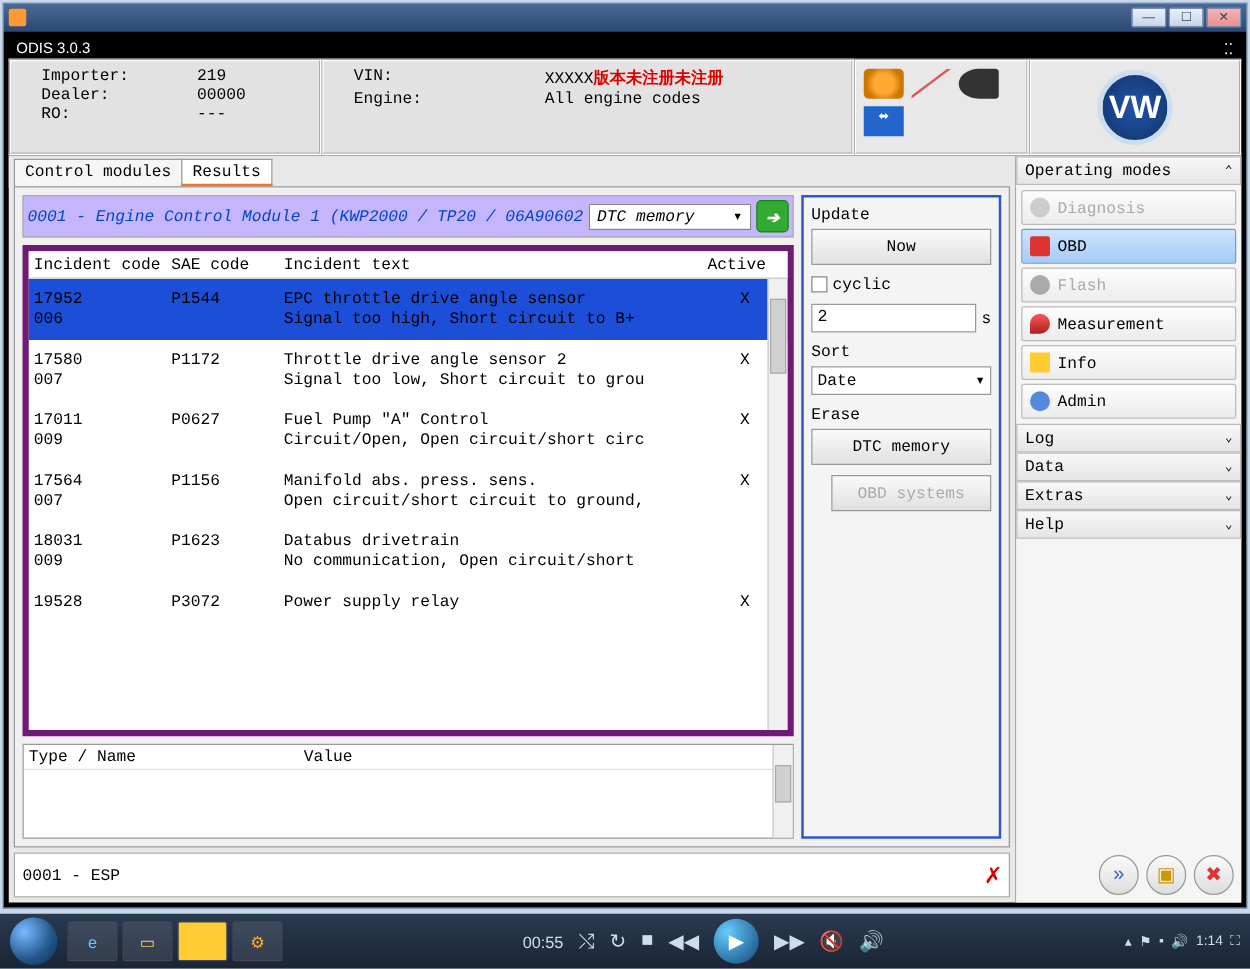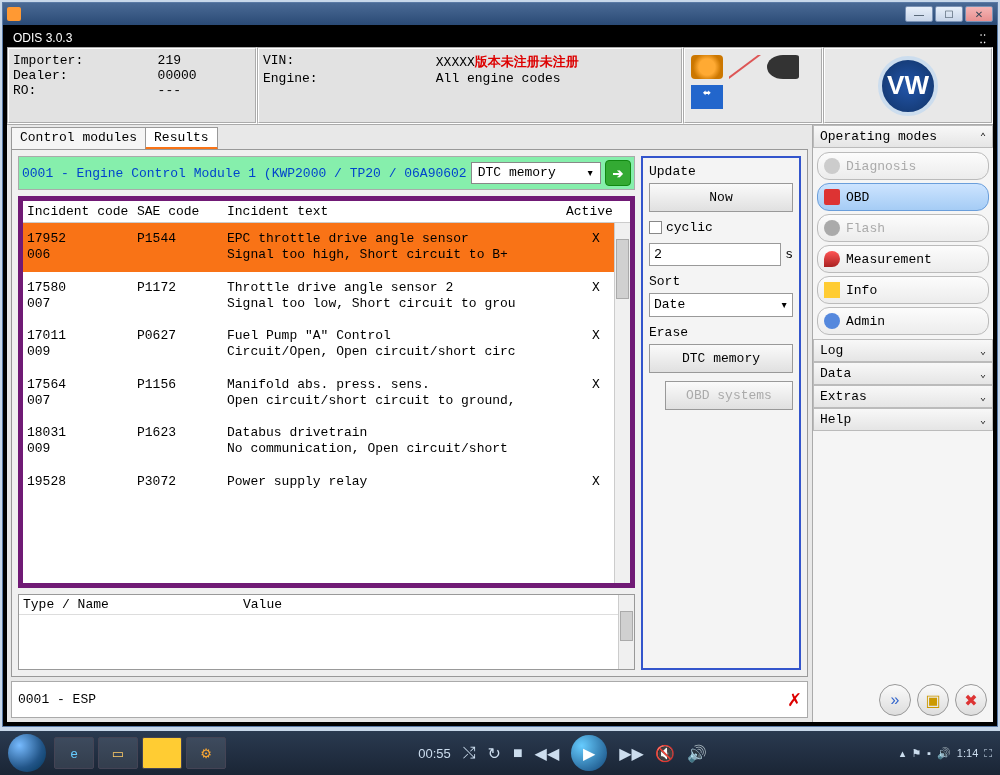--- a/index.html
+++ b/index.html
@@ -60,21 +60,21 @@
 .header-row {
   grid-column: 1 / 3;
   display: flex;
   border-bottom: 1px solid #aaa;
 }
 .info-panel {
   border: 2px groove #fff;
   background: #e2e2e2;
   font-family: "Courier New", monospace;
   font-size: 13px;
-  padding: 4px 4px;
+  padding: 4px 24px;
   display: grid;
   grid-template-columns: auto auto;
   column-gap: 20px;
   align-content: start;
 }
 .info-panel.p1 { width: 250px; }
 .info-panel.p2 { flex: 1; }
 .icon-panel {
   border: 2px groove #fff;
   width: 140px;
@@ -132,22 +132,23 @@
   display: grid;
   grid-template-columns: 1fr 160px;
   gap: 6px;
 }
 .left-col { display: flex; flex-direction: column; gap: 6px; }
 .module-row {
   display: flex;
   align-items: center;
   gap: 4px;
   border: 1px solid #aaa;
-  background: #86efac;
+  background: #c4b5fd;
   padding: 3px;
+  font-style: italic;
 }
 .module-label {
   font-family: "Courier New", monospace;
   color: #0044cc;
   font-size: 13px;
   flex: 0 0 auto;
   white-space: nowrap;
   overflow: hidden;
 }
 .module-dropdown {
@@ -180,21 +181,21 @@
   border-bottom: 1px solid #ccc;
   padding: 3px 4px;
 }
 .dtc-body { flex: 1; overflow: hidden; position: relative;}
 .dtc-row {
   display: grid;
   grid-template-columns: 110px 90px 1fr 60px;
   padding: 8px 4px;
   border-bottom: 0px solid #eee;
 }
-.dtc-row.selected { background: #f97316; }
+.dtc-row.selected { background: #1d4ed8; }
 .dtc-cell { white-space: pre-line; line-height: 1.25; }
 .scrollbar {
   position: absolute; right: 0; top: 0; bottom: 0; width: 16px;
   background: #f0f0f0; border-left: 1px solid #ccc;
 }
 .scroll-thumb { background: #d0d0d0; border: 1px solid #aaa; height: 60px; margin: 16px 1px; }
 .value-table {
   border: 1px solid #999;
   background: #fff;
   font-family: "Courier New", monospace;
@@ -262,21 +263,21 @@
 .side-items { padding: 4px; display: flex; flex-direction: column; gap: 3px; }
 .side-btn {
   border: 1px solid #bbb;
   background: linear-gradient(#fcfcfc,#ececec);
   padding: 5px 6px;
   display: flex;
   align-items: center;
   gap: 6px;
   font-family: "Courier New", monospace;
   cursor: pointer;
-  border-radius: 12px;
+  border-radius: 2px;
 }
 .side-btn.obd { background: linear-gradient(#cde4ff,#a5ccf5); border-color:#6a9edb; }
 .side-btn.dim { color: #aaa; }
 .side-icon { width: 16px; height: 16px; display:inline-block; }
 .si-diag { background: #ccc; border-radius:50%; }
 .si-obd { background: #d33; border-radius:2px; }
 .si-flash { background: #aaa; border-radius:50%; }
 .si-meas { background: linear-gradient(#f55,#a22); border-radius:50% 50% 50% 0; }
 .si-info { background: #fc3; }
 .si-admin { background: #58d; border-radius:50%; }

